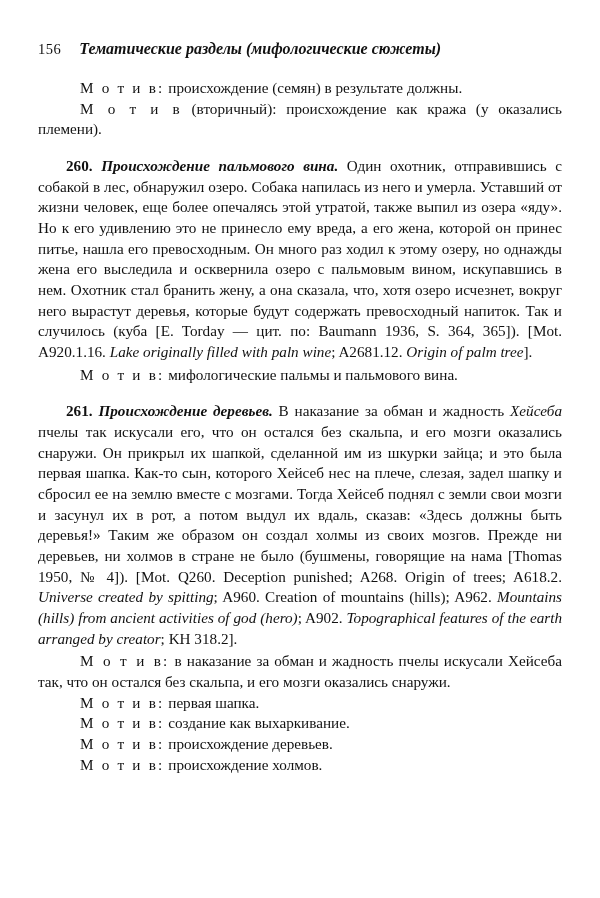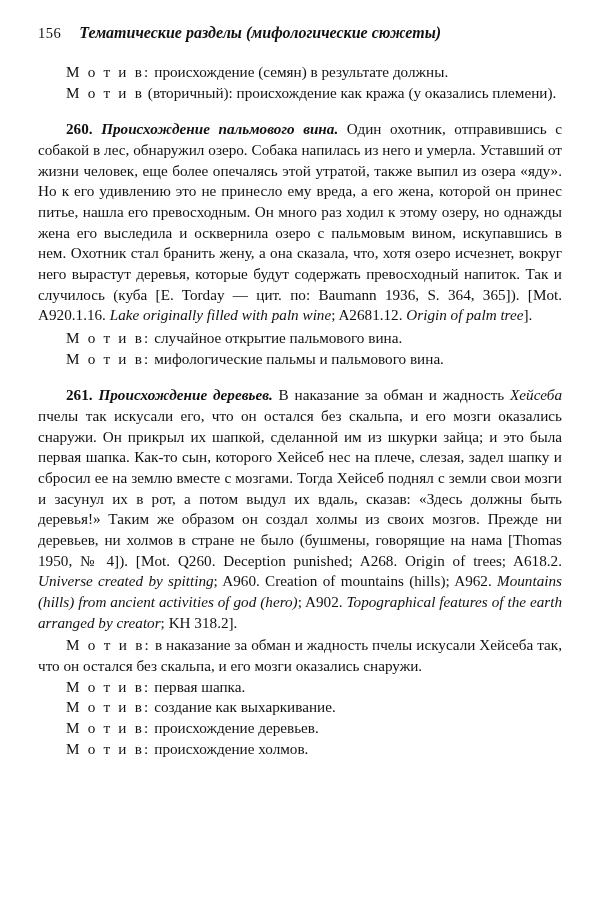--- a/index.html
+++ b/index.html
@@ -10,21 +10,21 @@
   body {
     width: 600px;
     height: 898px;
     font-family: "Liberation Serif", serif;
     color: #111;
     position: relative;
     overflow: hidden;
   }
   .page {
     position: absolute;
-    left: 0; top: 0;
+    left: 0; top: 16px;
     width: 600px;
     height: 828px;
     padding: 8px;
     box-sizing: border-box;
   }
   .header {
     position: absolute;
     left: 38px;
     top: 24px;
     width: 524px;
@@ -55,20 +55,21 @@
   }
   p {
     margin: 0;
   }
   .motif {
     text-indent: 28px;
     margin: 0;
   }
   .motif .mword {
     letter-spacing: 2.2px;
+    margin-left: 14px;
   }
   .entry {
     margin-top: 16px;
     text-indent: 28px;
   }
   .entry + .motif {
     margin-top: 2px;
   }
   .num {
     font-weight: bold;
@@ -91,21 +92,20 @@
     <span class="running-title">Тематические разделы (мифологические сюжеты)</span>
   </div>
 
   <div class="content">
 
     <p class="motif"><span class="mword">М о т и в:</span><span> происхождение (семян) в результате должны.</span></p>
     <p class="motif"><span class="mword">М о т и в</span><span> (вторичный): происхождение как кража (у оказались племени).</span></p>
 
     <p class="entry"><span class="num">260.</span> <span class="entry-title">Происхождение пальмового вина.</span><span> Один охотник, отправившись с собакой в лес, обнаружил озеро. Собака напилась из него и умерла. Уставший от жизни человек, еще более опечалясь этой утратой, также выпил из озера «яду». Но к его удивлению это не принесло ему вреда, а его жена, которой он принес питье, нашла его превосходным. Он много раз ходил к этому озеру, но однажды жена его выследила и осквернила озеро с пальмовым вином, искупавшись в нем. Охотник стал бранить жену, а она сказала, что, хотя озеро исчезнет, вокруг него вырастут деревья, которые будут содержать превосходный напиток. Так и случилось (куба [E. Torday — цит. по: Baumann 1936, S. 364, 365]). [Mot. A920.1.16. </span><span class="it">Lake originally filled with paln wine</span><span>; A2681.12. </span><span class="it">Origin of palm tree</span><span>].</span></p>
 
-    <p class="motif"><span class="mword">М о т и в:</span><span> случайное открытие пальмового вина.</span></p>
     <p class="motif"><span class="mword">М о т и в:</span><span> мифологические пальмы и пальмового вина.</span></p>
 
     <p class="entry"><span class="num">261.</span> <span class="entry-title">Происхождение деревьев.</span><span> В наказание за обман и жадность </span><span class="it">Хейсеба</span><span> пчелы так искусали его, что он остался без скальпа, и его мозги оказались снаружи. Он прикрыл их шапкой, сделанной им из шкурки зайца; и это была первая шапка. Как-то сын, которого Хейсеб нес на плече, слезая, задел шапку и сбросил ее на землю вместе с мозгами. Тогда Хейсеб поднял с земли свои мозги и засунул их в рот, а потом выдул их вдаль, сказав: «Здесь должны быть деревья!» Таким же образом он создал холмы из своих мозгов. Прежде ни деревьев, ни холмов в стране не было (бушмены, говорящие на нама [Thomas 1950, № 4]). [Mot. Q260. Deception punished; A268. Origin of trees; A618.2. </span><span class="it">Universe created by spitting</span><span>; A960. Creation of mountains (hills); A962. </span><span class="it">Mountains (hills) from ancient activities of god (hero)</span><span>; A902. </span><span class="it">Topographical features of the earth arranged by creator</span><span>; KH 318.2].</span></p>
 
     <p class="motif"><span class="mword">М о т и в:</span><span> в наказание за обман и жадность пчелы искусали Хейсеба так, что он остался без скальпа, и его мозги оказались снаружи.</span></p>
     <p class="motif"><span class="mword">М о т и в:</span><span> первая шапка.</span></p>
     <p class="motif"><span class="mword">М о т и в:</span><span> создание как выхаркивание.</span></p>
     <p class="motif"><span class="mword">М о т и в:</span><span> происхождение деревьев.</span></p>
     <p class="motif"><span class="mword">М о т и в:</span><span> происхождение холмов.</span></p>
 

